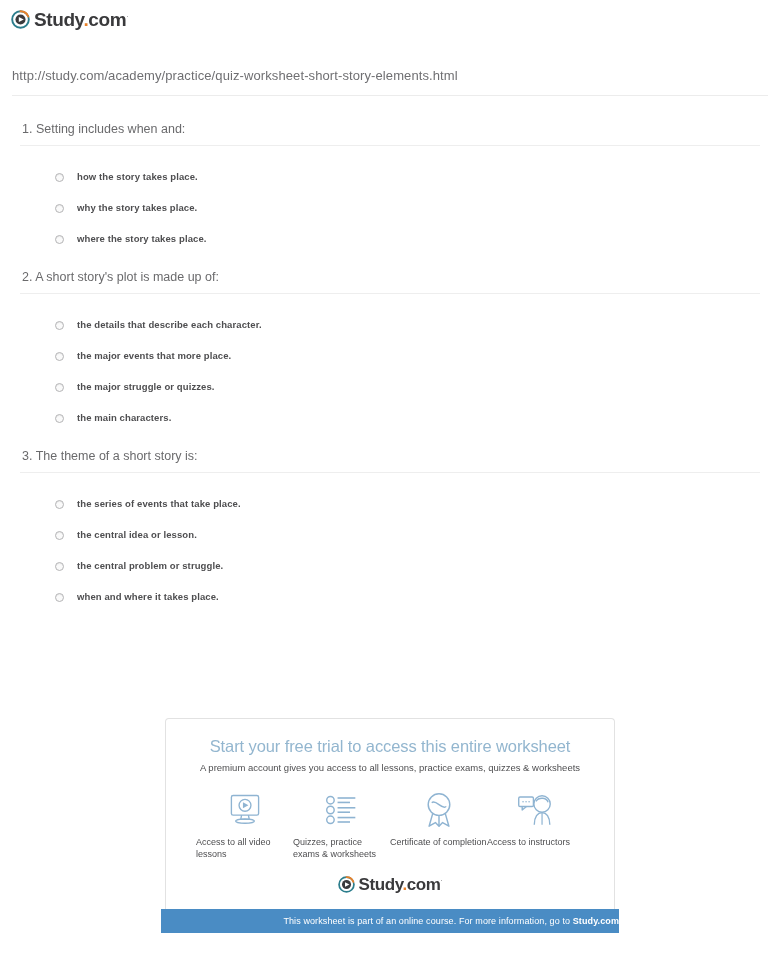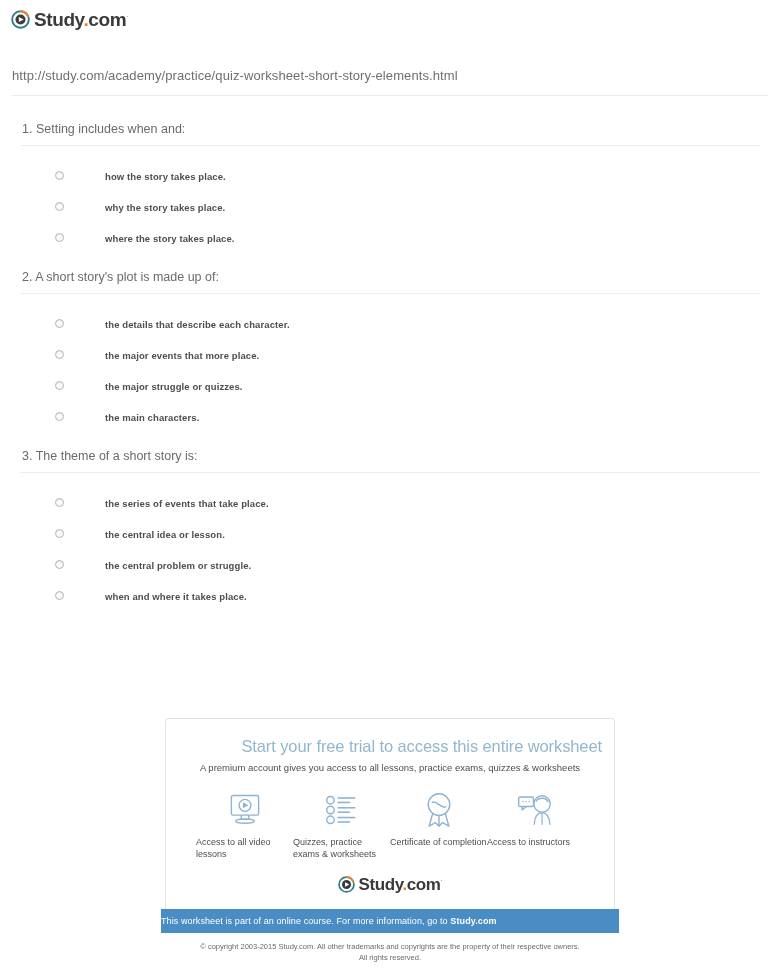--- a/index.html
+++ b/index.html
@@ -90,24 +90,23 @@
     border-top: 1px solid #eeeeee;
     margin: 9px 0 0 0;
   }
   .options {
     margin: 0;
     padding: 0;
     list-style: none;
   }
   .option {
     display: flex;
-    align-items: flex-start;
+    align-items: flex-end;
     margin-top: 20px;
     padding-left: 35px;
-    gap: 28px;
   }
   .option:first-child { margin-top: 25px; }
   .radio {
     width: 9px;
     height: 9px;
     border: 1px solid #b4b4b6;
     border-radius: 50%;
     background: #fafafa;
     flex: 0 0 auto;
     box-sizing: border-box;
@@ -140,21 +139,20 @@
     border-radius: 4px 4px 0 0;
     padding: 18px 12px 12px 12px;
     text-align: center;
   }
   .promo-headline {
     font-size: 16.5px;
     color: #93b6cf;
     font-weight: 400;
     margin: 0;
     letter-spacing: -0.1px;
-    text-align: right;
   }
   .promo-sub {
     font-size: 9.5px;
     color: #4e4e50;
     margin: 6px 0 0 0;
   }
   .features {
     display: flex;
     justify-content: space-between;
     margin: 18px 18px 0 18px;
@@ -186,21 +184,21 @@
   }
   .promo-logo .logo-word { font-size: 17px; }
   .promo-logo .logo-mark { width: 17px; height: 17px; }
 
   .promo-banner {
     width: 458px;
     box-sizing: border-box;
     background: #4a8cc4;
     color: #ffffff;
     font-size: 9px;
-    text-align: left;
+    text-align: right;
     padding: 7px 0;
     letter-spacing: 0.1px;
   }
   .promo-banner b { font-weight: 700; }
 
   .copyright {
     margin-top: 9px;
     text-align: center;
     font-size: 7.5px;
     color: #6a6a6c;
@@ -377,18 +375,14 @@
         <polygon points="13.2,11.8 21.5,16 13.2,20.2" fill="#ffffff"></polygon>
       </svg>
       <span class="logo-word"><span>Study</span><span class="dot">.</span><span>com</span><span class="logo-tm">·</span></span>
     </div>
   </div>
 
   <div class="promo-banner">
     <span>This worksheet is part of an online course. For more information, go to </span><b>Study.com</b>
   </div>
 
-  <div class="copyright">
-    <div>© copyright 2003-2015 Study.com. All other trademarks and copyrights are the property of their respective owners.</div>
-    <div>All rights reserved.</div>
-  </div>
 
 </div>
 
 </body></html>

